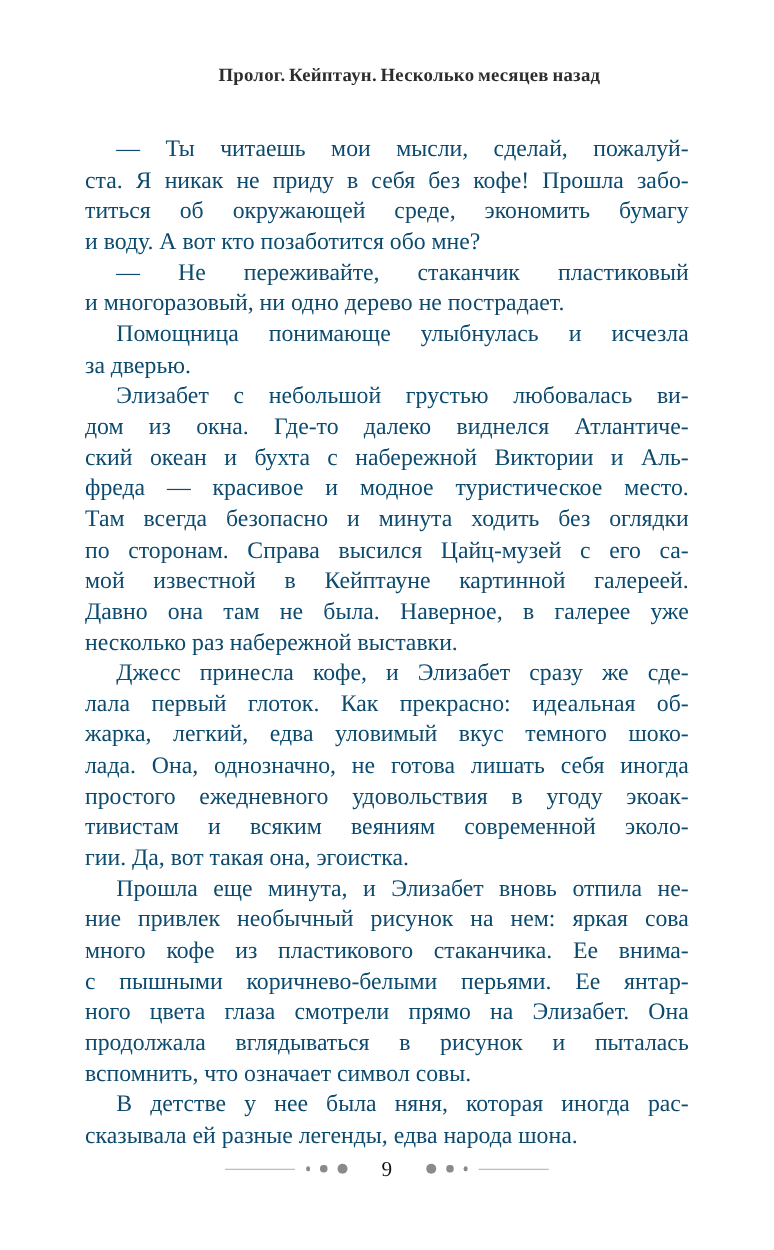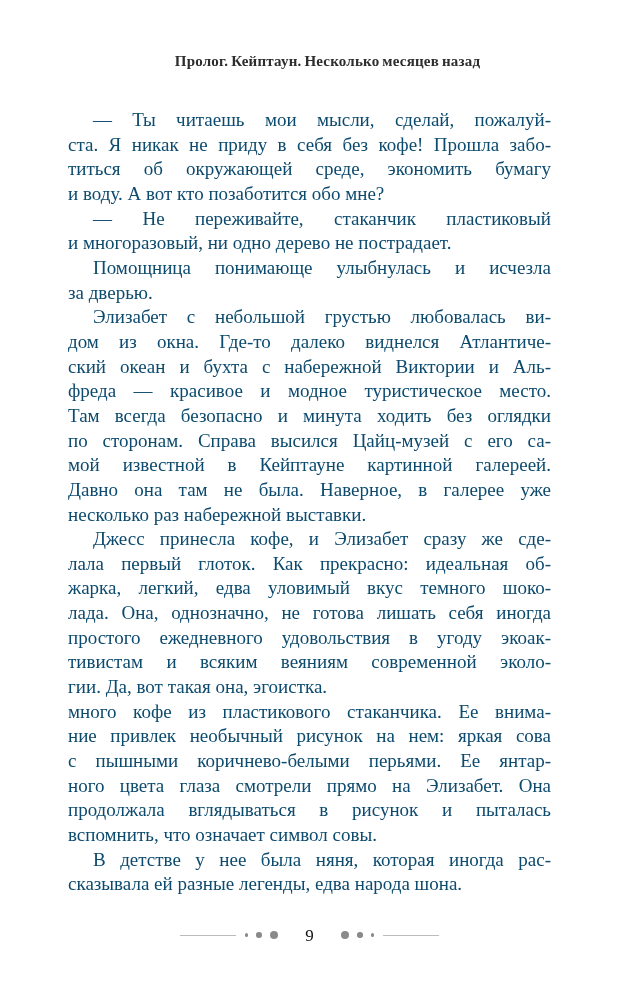--- a/index.html
+++ b/index.html
@@ -105,22 +105,23 @@
       <div class="line">мой известной в Кейптауне картинной галереей.</div>
       <div class="line">Давно она там не была. Наверное, в галерее уже</div>
       <div class="line last">несколько раз набережной выставки.</div>
       <div class="line first">Джесс принесла кофе, и Элизабет сразу же сде-</div>
       <div class="line">лала первый глоток. Как прекрасно: идеальная об-</div>
       <div class="line">жарка, легкий, едва уловимый вкус темного шоко-</div>
       <div class="line">лада. Она, однозначно, не готова лишать себя иногда</div>
       <div class="line">простого ежедневного удовольствия в угоду экоак-</div>
       <div class="line">тивистам и всяким веяниям современной эколо-</div>
       <div class="line last">гии. Да, вот такая она, эгоистка.</div>
+      <div class="line first">Прошла еще минута, и Элизабет вновь отпила не-</div>
+      <div class="line">ние привлек необычный рисунок на нем: яркая сова</div>
       <div class="line">много кофе из пластикового стаканчика. Ее внима-</div>
-      <div class="line">ние привлек необычный рисунок на нем: яркая сова</div>
       <div class="line">с пышными коричнево-белыми перьями. Ее янтар-</div>
       <div class="line">ного цвета глаза смотрели прямо на Элизабет. Она</div>
       <div class="line">продолжала вглядываться в рисунок и пыталась</div>
       <div class="line last">вспомнить, что означает символ совы.</div>
       <div class="line first">В детстве у нее была няня, которая иногда рас-</div>
       <div class="line last">сказывала ей разные легенды, едва народа шона.</div>
     </div>
 
   <div class="footer">
     <div class="rule"></div>

